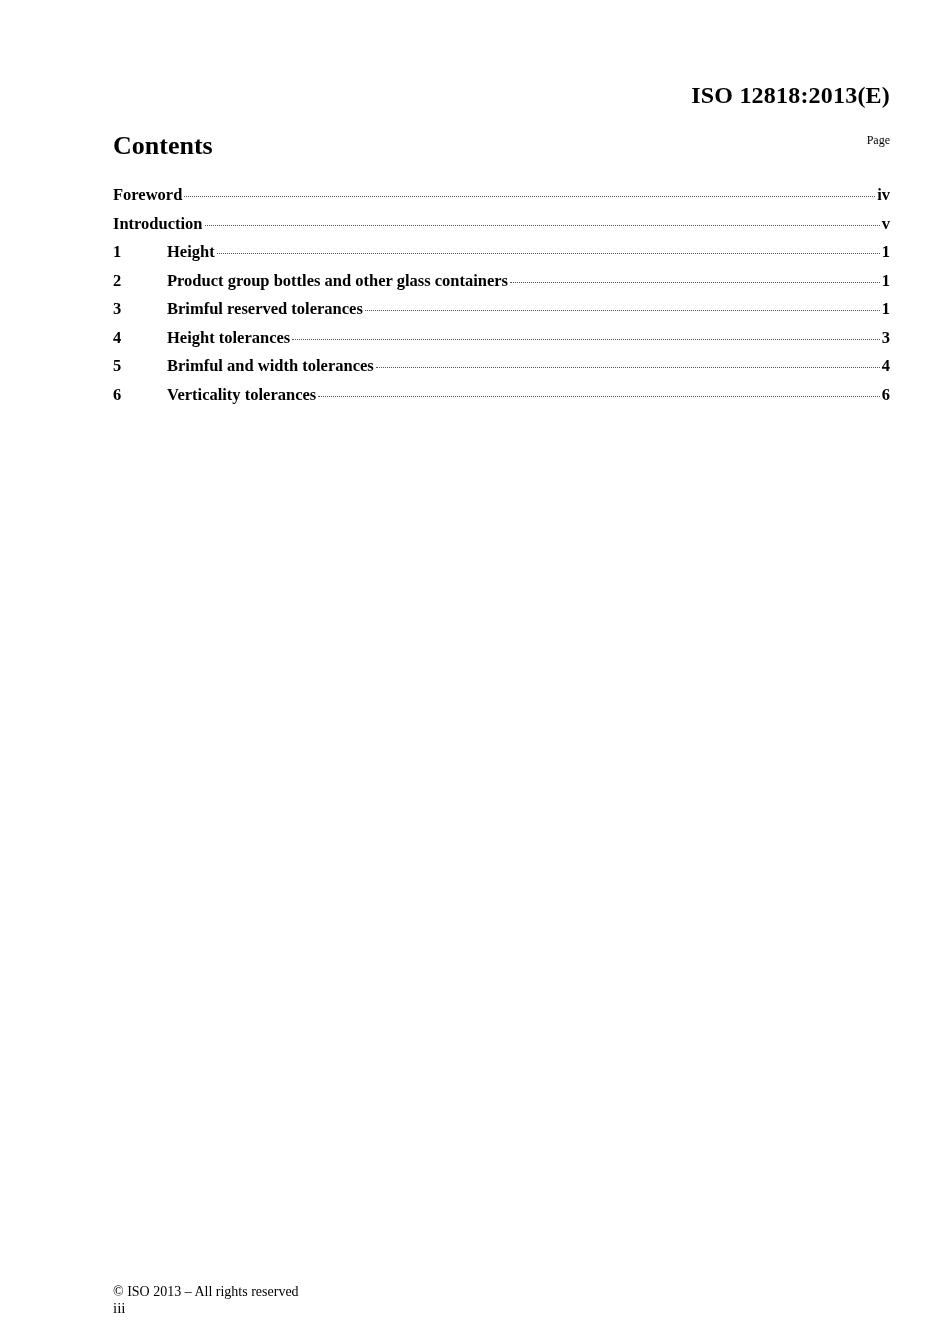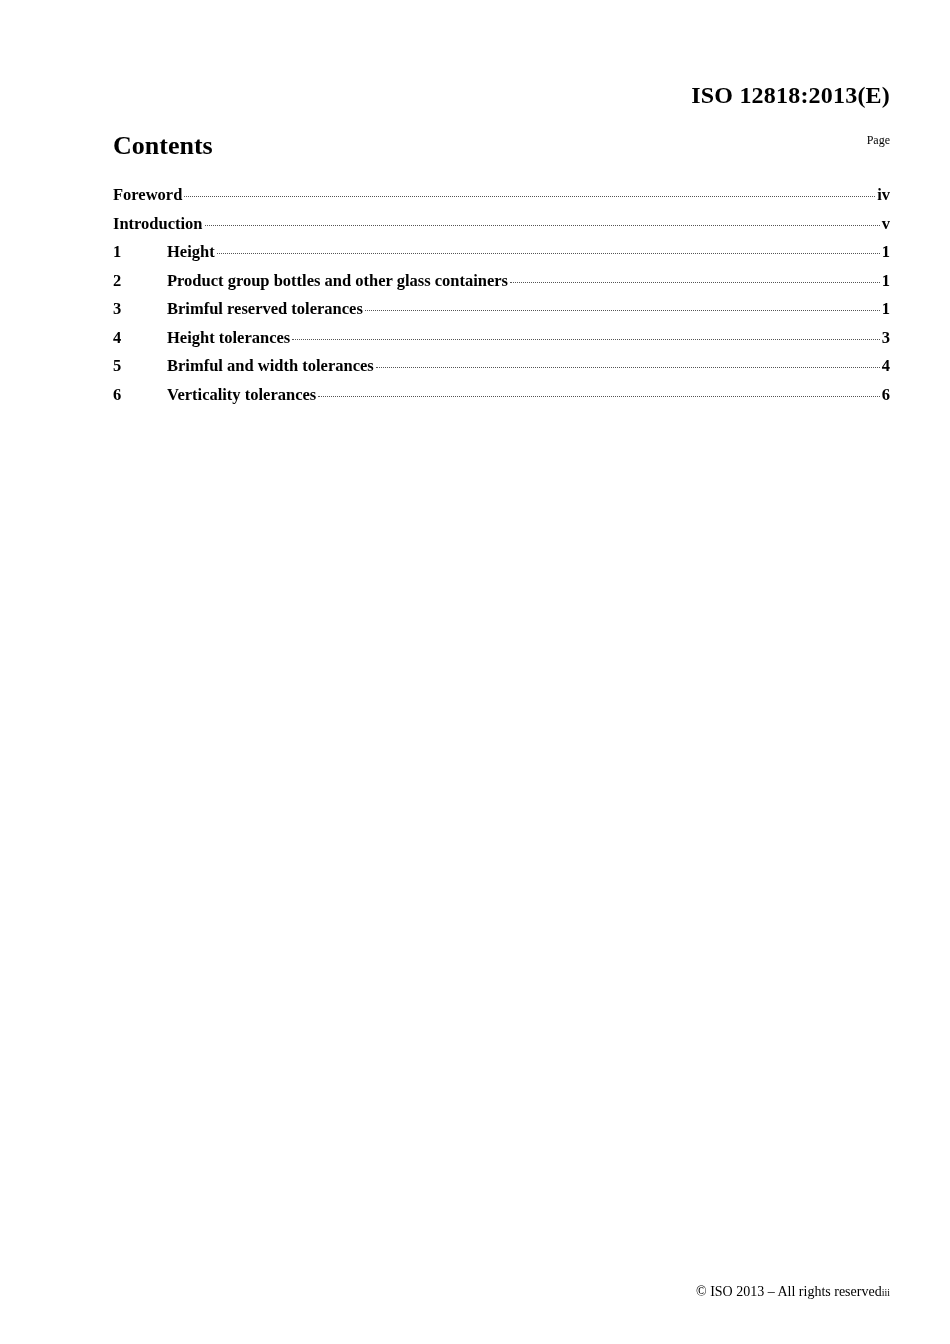--- a/index.html
+++ b/index.html
@@ -81,27 +81,28 @@
     .toc-page {
       flex: 0 0 auto;
       text-align: center;
     }
     .footer {
       position: absolute;
       left: 113px;
       right: 60px;
       top: 1284px;
       display: flex;
-      justify-content: flex-end;
+      justify-content: flex-start;
       align-items: baseline;
       font-family: "Liberation Serif", serif;
       font-size: 14px;
+      flex-direction: column;
     }
     .footer-page {
-      font-size: 10px;
+      font-size: 15px;
     }
   </style>
 </head>
 <body>
 
 <div class="doc-id">ISO 12818:2013(E)</div>
 
 <div class="contents-header">
   <div class="contents-title">Contents</div>
   <div class="page-label">Page</div>

